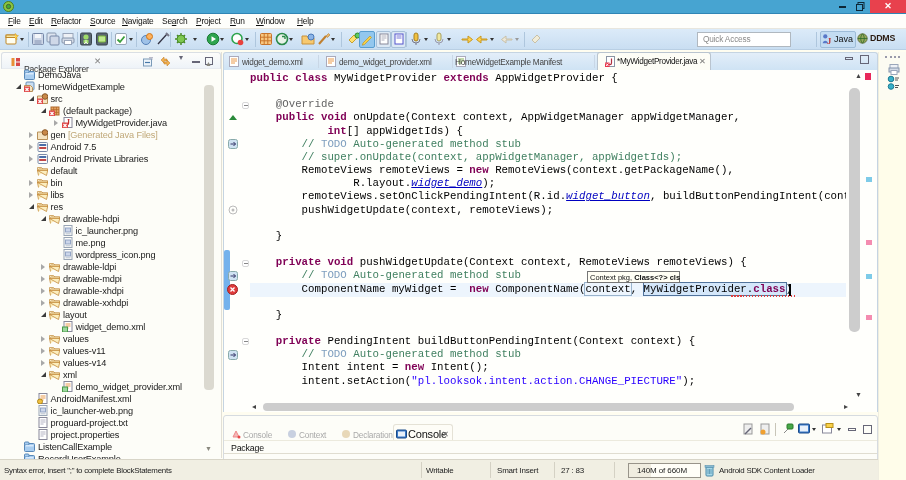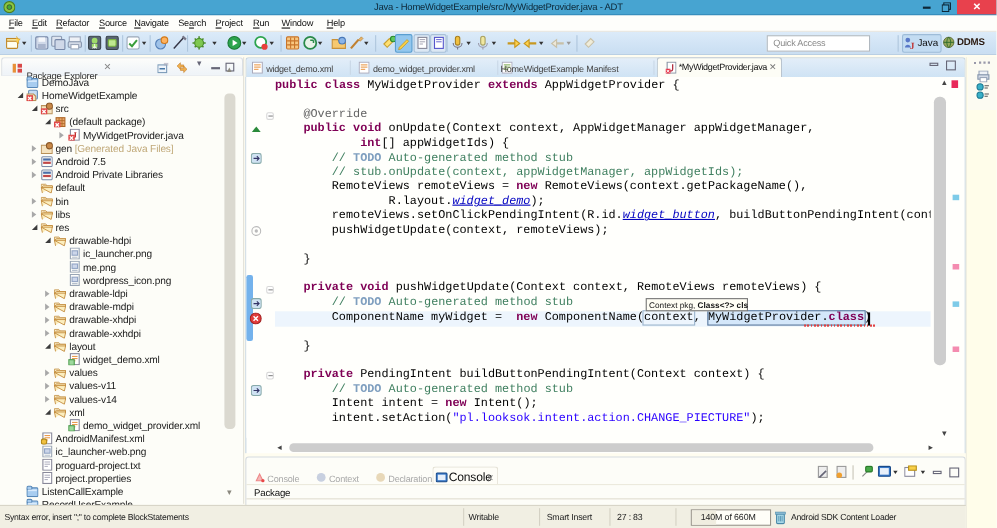--- a/index.html
+++ b/index.html
@@ -29,21 +29,21 @@
 .lbl{position:absolute;top:0}
 
 #edtabs{left:223px;top:52px;width:655px;height:18px;background:linear-gradient(#e3eef9,#cfe3f4);border:1px solid #c5d4e2;border-bottom:0;border-radius:3px 3px 0 0}
 .etab{position:absolute;top:3px;height:15px;font-size:8.2px;letter-spacing:-0.2px;color:#444;line-height:15px;white-space:nowrap}
 #atab{position:absolute;left:374px;top:0px;width:114px;height:18px;background:#fdfdf6;border:1px solid #b9c4cf;border-bottom:0;border-radius:3px 3px 0 0;font-size:8.2px;letter-spacing:-0.25px;color:#111;line-height:17px}
 #edmain{left:223px;top:70px;width:655px;height:342px;background:#fffffc;border-left:1px solid #c5d4e2;border-right:1px solid #c5d4e2}
 #gutter{left:224px;top:70px;width:26px;height:328px;background:#fffffc}
 #code{left:250px;top:72px;font-family:"Liberation Mono",monospace;font-size:10.75px;line-height:13.15px;color:#000;white-space:pre}
 .kw{color:#7f0055;font-weight:bold}
 .cm{color:#3f7f5f}
-.td{color:#7f9fbf;font-weight:bold}
+.td{color:#7f9fbf;font-weight:normal}
 .st{color:#2a00ff}
 .an{color:#646464}
 .fd{color:#0000c0;font-style:italic;text-decoration:underline}
 #vthumb{left:849px;top:88px;width:11px;height:244px;background:#cdcdcd;border-radius:5px}
 #hthumb{left:263px;top:403px;width:531px;height:8px;background:#cdcdcd;border-radius:4px}
 
 #cons{left:223px;top:415px;width:655px;height:45px;background:#fdfdf8;border:1px solid #d6dbe0;border-radius:3px 3px 0 0}
 .ctab{position:absolute;height:14px;font-size:8.3px;letter-spacing:-0.2px;line-height:14px;color:#a9a9a9;white-space:nowrap}
 
 #status{left:0;top:459px;width:878px;height:21px;background:#f1efe3;border-top:1px solid #d8d5c8;font-size:8.3px;letter-spacing:-0.15px;color:#222}
@@ -51,21 +51,20 @@
 #mem{left:628px;top:3px;width:73px;height:15px;background:#fffef8;border:1px solid #98948a;text-align:center;line-height:14px;font-size:8px;letter-spacing:-0.1px}
 #rstrip{left:878px;top:52px;width:28px;height:428px;background:#fffdea;border-left:1px solid #efede0}
 </style></head>
 <body>
 
 <div class="ab" id="title">
  <svg class="ab" style="left:3px;top:1px" width="11" height="11" viewBox="0 0 11 11">
       <circle cx="5.5" cy="5.5" r="5" fill="#8cc63f" stroke="#4d7d1d"></circle>
       <circle cx="5.5" cy="5.5" r="2.2" fill="#4a3" stroke="#333" stroke-width=".6"></circle>
     </svg>
- <div class="ab txt">Java - HomeWidgetExample/src/MyWidgetProvider.java - ADT</div>
  <div class="ab" style="right:60px;top:6px;width:7px;height:2px;background:#0d2737"></div>
  <svg class="ab" style="right:41px;top:2px" width="9" height="9" viewBox="0 0 9 9">
       <rect x="2" y="0.5" width="6" height="6" fill="none" stroke="#0d2737"></rect>
       <rect x="0.5" y="2.5" width="6" height="6" fill="#47a4d1" stroke="#0d2737"></rect>
     </svg>
  <div class="ab" id="closeb">✕</div>
 </div>
 
 <div class="ab" id="menu">
  <span style="left:8px"><u>F</u>ile</span>
@@ -568,21 +567,21 @@
 <div class="ab" id="edmain"></div>
 <div class="ab" id="gutter"></div>
 <div class="ab" style="left:250px;top:283px;width:596px;height:14px;background:#edf5fd"></div>
 <div class="ab" style="left:224px;top:70px;width:622px;height:328px;overflow:hidden">
 <pre id="code" class="ab" style="left:26px;top:2px"><span class="kw">public</span> <span class="kw">class</span> MyWidgetProvider <span class="kw">extends</span> AppWidgetProvider {
 
     <span class="an">@Override</span>
     <span class="kw">public</span> <span class="kw">void</span> onUpdate(Context context, AppWidgetManager appWidgetManager,
             <span class="kw">int</span>[] appWidgetIds) {
         <span class="cm">// </span><span class="td">TODO</span><span class="cm"> Auto-generated method stub</span>
-        <span class="cm">// stub.onUpdate(context, appWidgetManager, appWidgetIds);</span>
+        <span class="cm">// super.onUpdate(context, appWidgetManager, appWidgetIds);</span>
         RemoteViews remoteViews = <span class="kw">new</span> RemoteViews(context.getPackageName(),
                 R.layout.<span class="fd">widget_demo</span>);
         remoteViews.setOnClickPendingIntent(R.id.<span class="fd">widget_button</span>, buildButtonPendingIntent(context))
         pushWidgetUpdate(context, remoteViews);
 
     }
 
     <span class="kw">private</span> <span class="kw">void</span> pushWidgetUpdate(Context context, RemoteViews remoteViews) {
         <span class="cm">// </span><span class="td">TODO</span><span class="cm"> Auto-generated method stub</span>
         ComponentName myWidget =  <span class="kw">new</span> ComponentName(<span id="selctx" style="outline: rgb(154, 180, 204) solid 1px;">context</span>, <span id="selcls" style="background: rgb(212, 231, 250); outline: rgb(82, 116, 156) solid 1px;">MyWidgetProvider.<span class="kw">class</span></span>)

